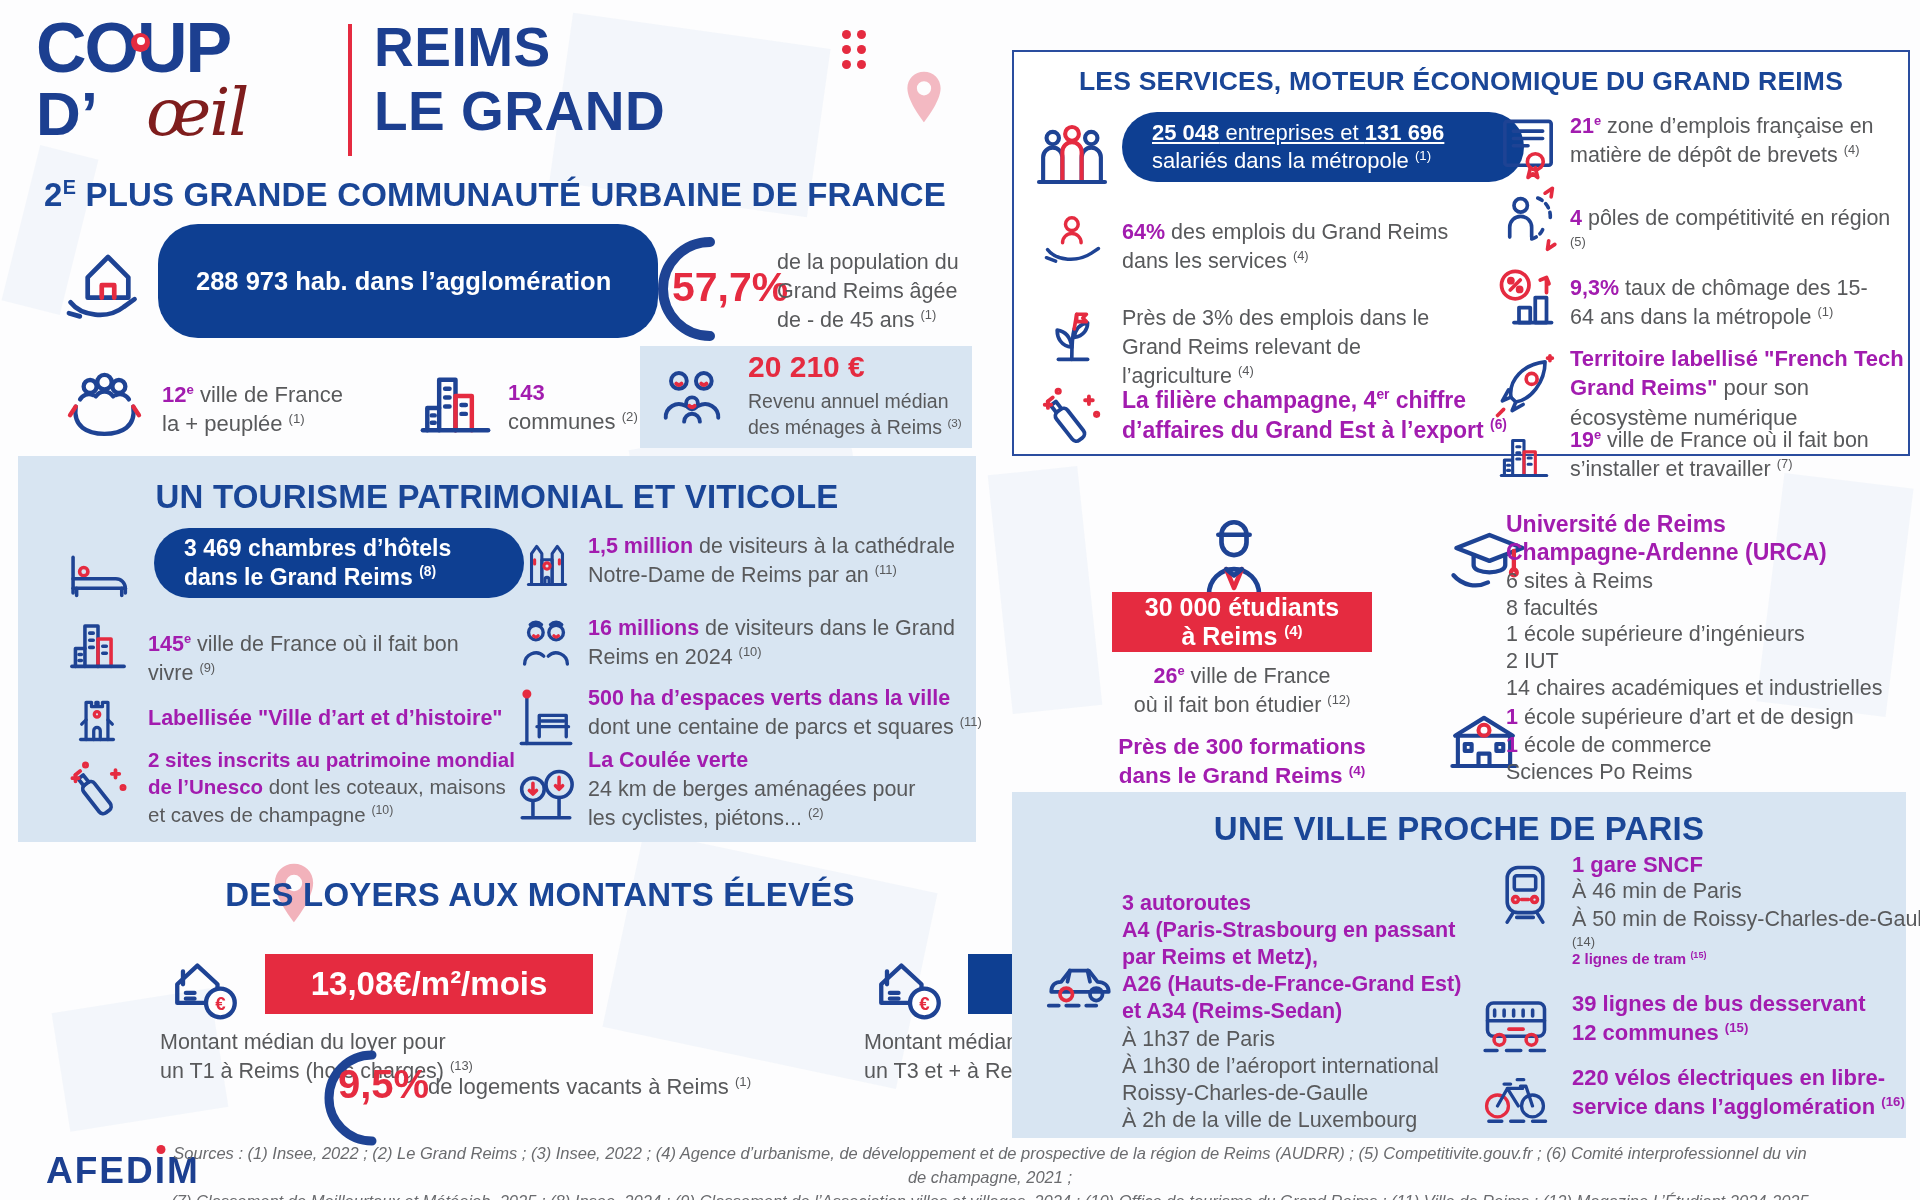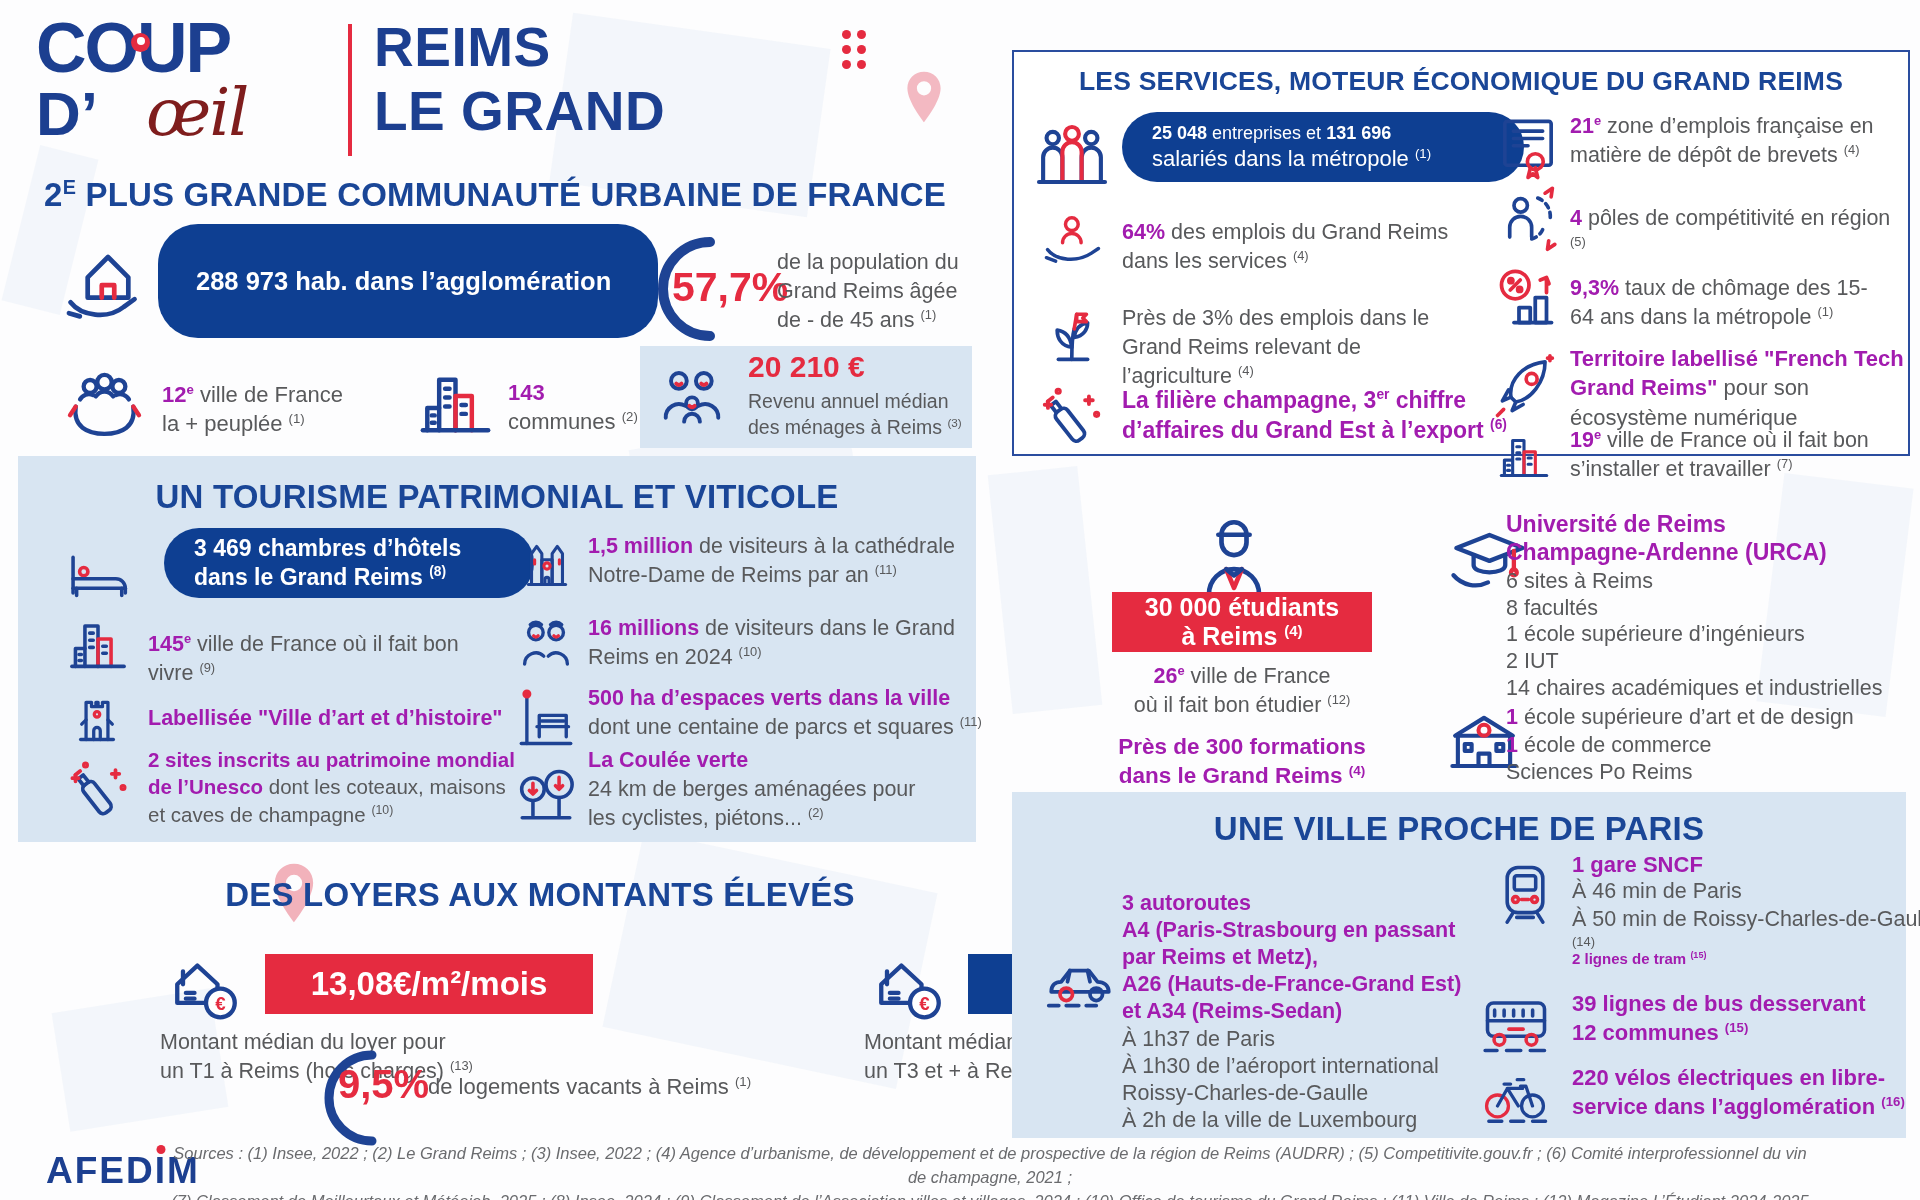--- a/index.html
+++ b/index.html
@@ -326,35 +326,35 @@
     <div class="abs red" style="left:108px;top:4px;font-size:30px;font-weight:700;">20 210 €</div>
     <div class="abs body21" style="left:108px;top:42px;width:218px;font-size:19.5px;"><span>Revenu annuel médian des ménages à Reims </span><span class="ref">(3)</span></div>
   </div>
 
   <div class="abs panel-bordered" style="left:1012px;top:50px;width:894px;height:402px;">
     <div class="abs h-sec" style="left:0;top:14px;width:100%;font-size:26.5px;">LES SERVICES, MOTEUR ÉCONOMIQUE DU GRAND REIMS</div>
     <svg class="abs ico" style="left:14px;top:62px;" width="88" height="92">
         <use href="#i-people3"></use>
       </svg>
     <div class="abs pill" style="left:108px;top:60px;width:372px;height:70px;padding-left:30px;">
-      <div style="font-size:18px;"><span style="font-weight:700;">25 048</span><span> entreprises et </span><span style="font-weight:700;">131 696</span></div>
+      <div style="font-size:22px;text-decoration:underline;"><span style="font-weight:700;">25 048</span><span> entreprises et </span><span style="font-weight:700;">131 696</span></div>
       <div style="font-size:22px;margin-top:2px;"><span>salariés dans la métropole </span><span class="ref">(1)</span></div>
     </div>
     <svg class="abs ico" style="left:22px;top:156px;" width="74" height="74">
         <use href="#i-handperson"></use>
       </svg>
     <div class="abs body21" style="left:108px;top:166px;width:330px;"><span class="bd">64%</span><span> des emplois du Grand Reims dans les services </span><span class="ref">(4)</span></div>
     <svg class="abs ico" style="left:20px;top:240px;" width="78" height="86">
         <use href="#i-plant"></use>
       </svg>
     <div class="abs body21" style="left:108px;top:252px;width:352px;"><span>Près de 3% des emplois dans le Grand Reims relevant de l’agriculture </span><span class="ref">(4)</span></div>
     <svg class="abs ico" style="left:16px;top:328px;" width="82" height="84">
         <use href="#i-bottle"></use>
       </svg>
-    <div class="abs bd" style="left:108px;top:334px;width:385px;font-size:23px;line-height:1.3;"><span>La filière champagne, 3</span><span class="sup">er</span><span> chiffre d’affaires du Grand Est à l’export </span><span class="ref">(6)</span></div>
+    <div class="abs bd" style="left:108px;top:334px;width:385px;font-size:23px;line-height:1.3;"><span>La filière champagne, 4</span><span class="sup">er</span><span> chiffre d’affaires du Grand Est à l’export </span><span class="ref">(6)</span></div>
 
     <svg class="abs ico" style="left:475px;top:56px;" width="78" height="78">
         <use href="#i-cert"></use>
       </svg>
     <div class="abs body21" style="left:556px;top:60px;width:330px;"><span class="bd">21</span><span class="bd sup">e</span><span> zone d’emplois française en matière de dépôt de brevets </span><span class="ref">(4)</span></div>
     <svg class="abs ico" style="left:475px;top:128px;" width="78" height="80">
         <use href="#i-personarrows"></use>
       </svg>
     <div class="abs body21" style="left:556px;top:152px;width:340px;"><span class="bd">4</span><span> pôles de compétitivité en région </span><span class="ref">(5)</span></div>
     <svg class="abs ico" style="left:475px;top:206px;" width="80" height="84">
@@ -369,21 +369,21 @@
         <use href="#i-city"></use>
       </svg>
     <div class="abs body21" style="left:556px;top:374px;width:340px;"><span class="bd">19</span><span class="bd sup">e</span><span> ville de France où il fait bon s’installer et travailler </span><span class="ref">(7)</span></div>
   </div>
 
   <div class="abs panel-blue" style="left:18px;top:456px;width:958px;height:386px;">
     <div class="abs h-sec" style="left:0;top:22px;width:100%;">UN TOURISME PATRIMONIAL ET VITICOLE</div>
     <svg class="abs ico" style="left:40px;top:80px;" width="80" height="76">
         <use href="#i-bed"></use>
       </svg>
-    <div class="abs pill" style="left:146px;top:72px;width:340px;height:70px;padding-left:30px;">
+    <div class="abs pill" style="left:136px;top:72px;width:340px;height:70px;padding-left:30px;">
       <div style="font-size:23px;font-weight:700;line-height:1.25;"><span class="ml">3 469 chambres d’hôtels
 dans le Grand Reims </span><span class="ref">(8)</span></div>
     </div>
     <svg class="abs ico" style="left:496px;top:68px;" width="66" height="84">
         <use href="#i-cathedral"></use>
       </svg>
     <div class="abs body21" style="left:570px;top:76px;width:398px;"><span class="bd">1,5 million</span><span> de visiteurs à la cathédrale Notre-Dame de Reims par an </span><span class="ref">(11)</span></div>
     <svg class="abs ico" style="left:42px;top:150px;" width="76" height="78">
         <use href="#i-city"></use>
       </svg>

